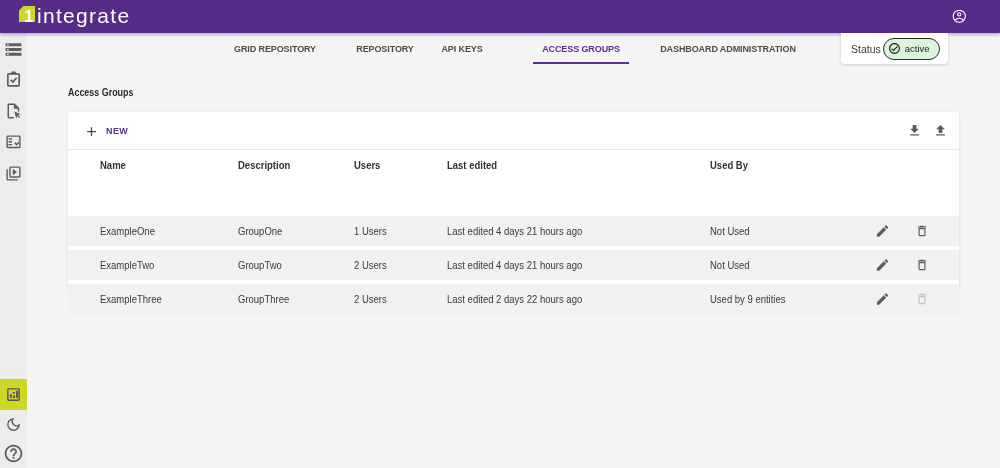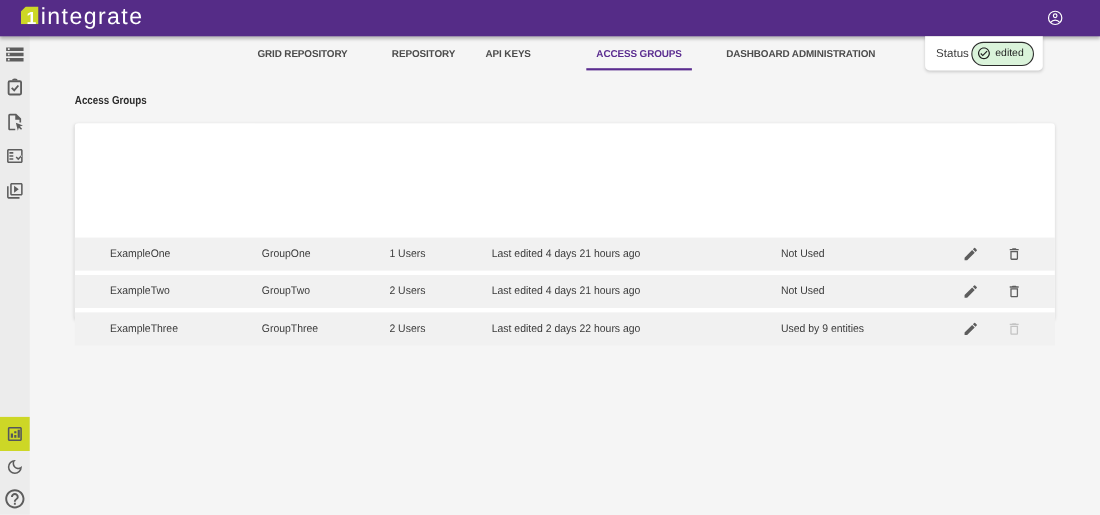--- a/index.html
+++ b/index.html
@@ -106,27 +106,48 @@
 <div class="tab active" style="left:581px;">ACCESS GROUPS</div>
 <div class="tab" style="left:728px;">DASHBOARD ADMINISTRATION</div>
 <div class="tab-underline"></div>
 
 <div class="status-card">
   <span class="status-label">Status</span>
   <div class="pill">
     <svg style="margin-left:4px;" width="13" height="13" viewBox="0 0 24 24" fill="#1d1d1d">
         <path d="M12 2C6.48 2 2 6.48 2 12s4.48 10 10 10 10-4.48 10-10S17.52 2 12 2zm0 18c-4.41 0-8-3.59-8-8s3.59-8 8-8 8 3.59 8 8-3.59 8-8 8zm4.59-12.42L10 14.17l-2.59-2.58L6 13l4 4 8-8z"></path>
       </svg>
-    <span class="pill-text">edited</span>
+    <span class="pill-text">active</span>
   </div>
 </div>
 
 <div class="section-label">Access Groups</div>
 
 <div class="card">
+  <div class="new-row">
+    <div class="new-btn">
+      <svg width="15" height="15" viewBox="0 0 24 24" fill="#5b2d90">
+          <path d="M19 13h-6v6h-2v-6H5v-2h6V5h2v6h6v2z"></path>
+        </svg>
+      <span class="new-text">NEW</span>
+    </div>
+    <svg class="dl-icon" style="left:839px;" width="15" height="15" viewBox="0 0 24 24" fill="#5d5d5d">
+        <path d="M5 20h14v-2H5v2zM19 9h-4V3H9v6H5l7 7 7-7z"></path>
+      </svg>
+    <svg class="dl-icon" style="left:865px;" width="15" height="15" viewBox="0 0 24 24" fill="#5d5d5d">
+        <path d="M5 20h14v-2H5v2zM5 10h4v6h6v-6h4l-7-7-7 7z"></path>
+      </svg>
+  </div>
+  <div class="hrow">
+    <div class="col c1">Name</div>
+    <div class="col c2">Description</div>
+    <div class="col c3">Users</div>
+    <div class="col c4">Last edited</div>
+    <div class="col c5">Used By</div>
+  </div>
   <div class="drow" style="top:68px;">
     <div class="col c1">ExampleOne</div>
     <div class="col c2">GroupOne</div>
     <div class="col c3">1 Users</div>
     <div class="col c4">Last edited 4 days 21 hours ago</div>
     <div class="col c5">Not Used</div>
     <svg class="rowicon pencil" width="15" height="15" viewBox="0 0 24 24" fill="#5d5d5d">
         <path d="M3 17.25V21h3.75L17.81 9.94l-3.75-3.75L3 17.25zM20.71 7.04c.39-.39.39-1.02 0-1.41l-2.34-2.34a.9959.9959 0 00-1.41 0l-1.83 1.83 3.75 3.75 1.83-1.83z"></path>
       </svg>
     <svg class="rowicon trash" width="14" height="14" viewBox="0 0 24 24" fill="#5d5d5d">

